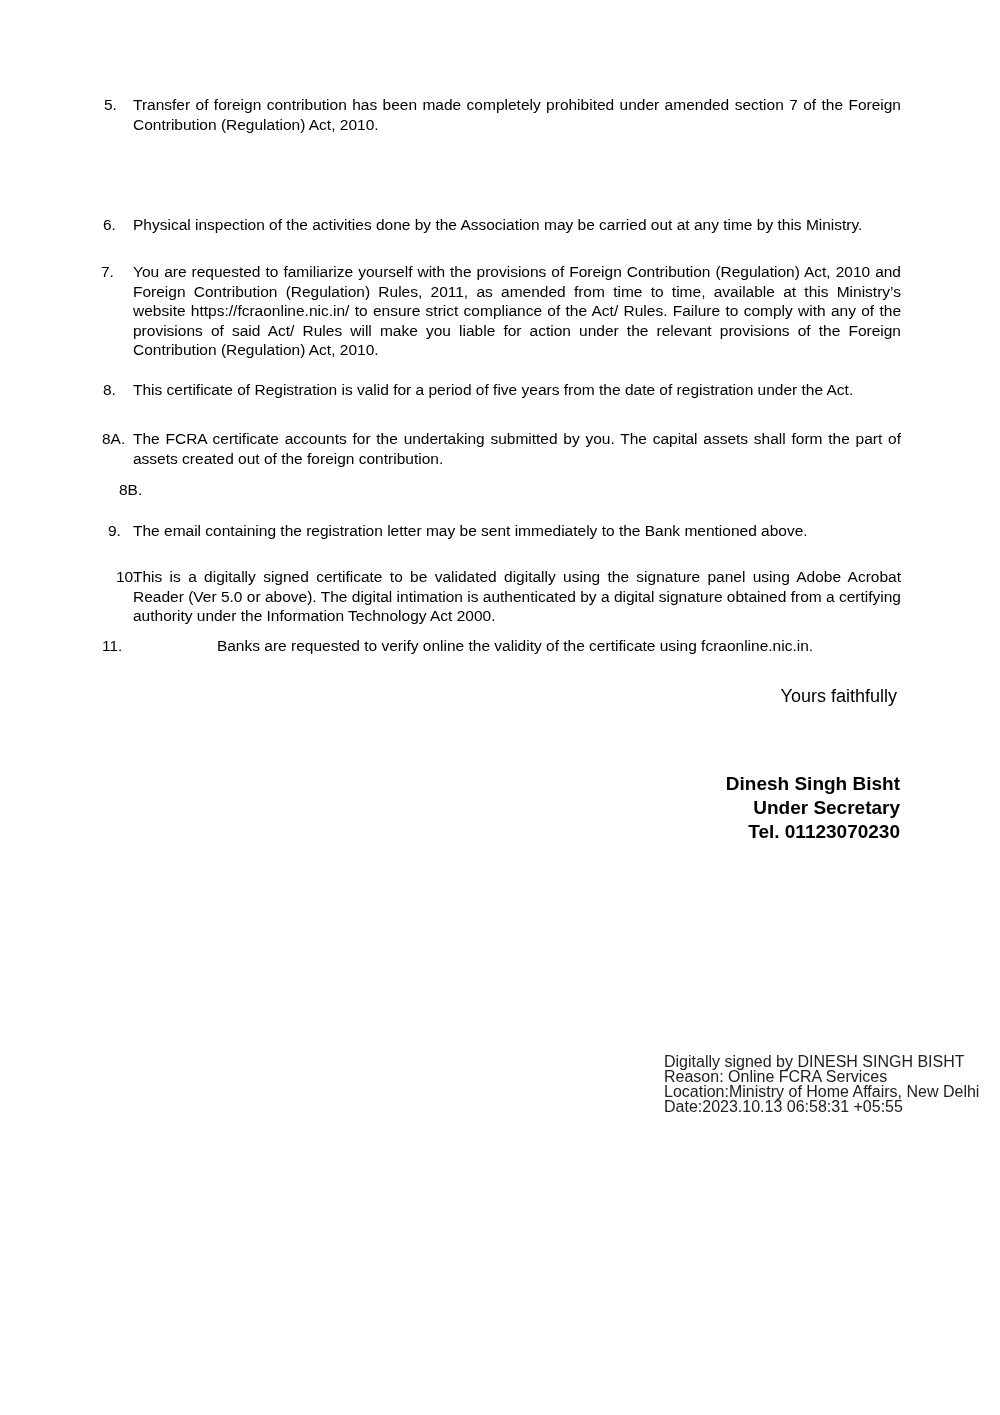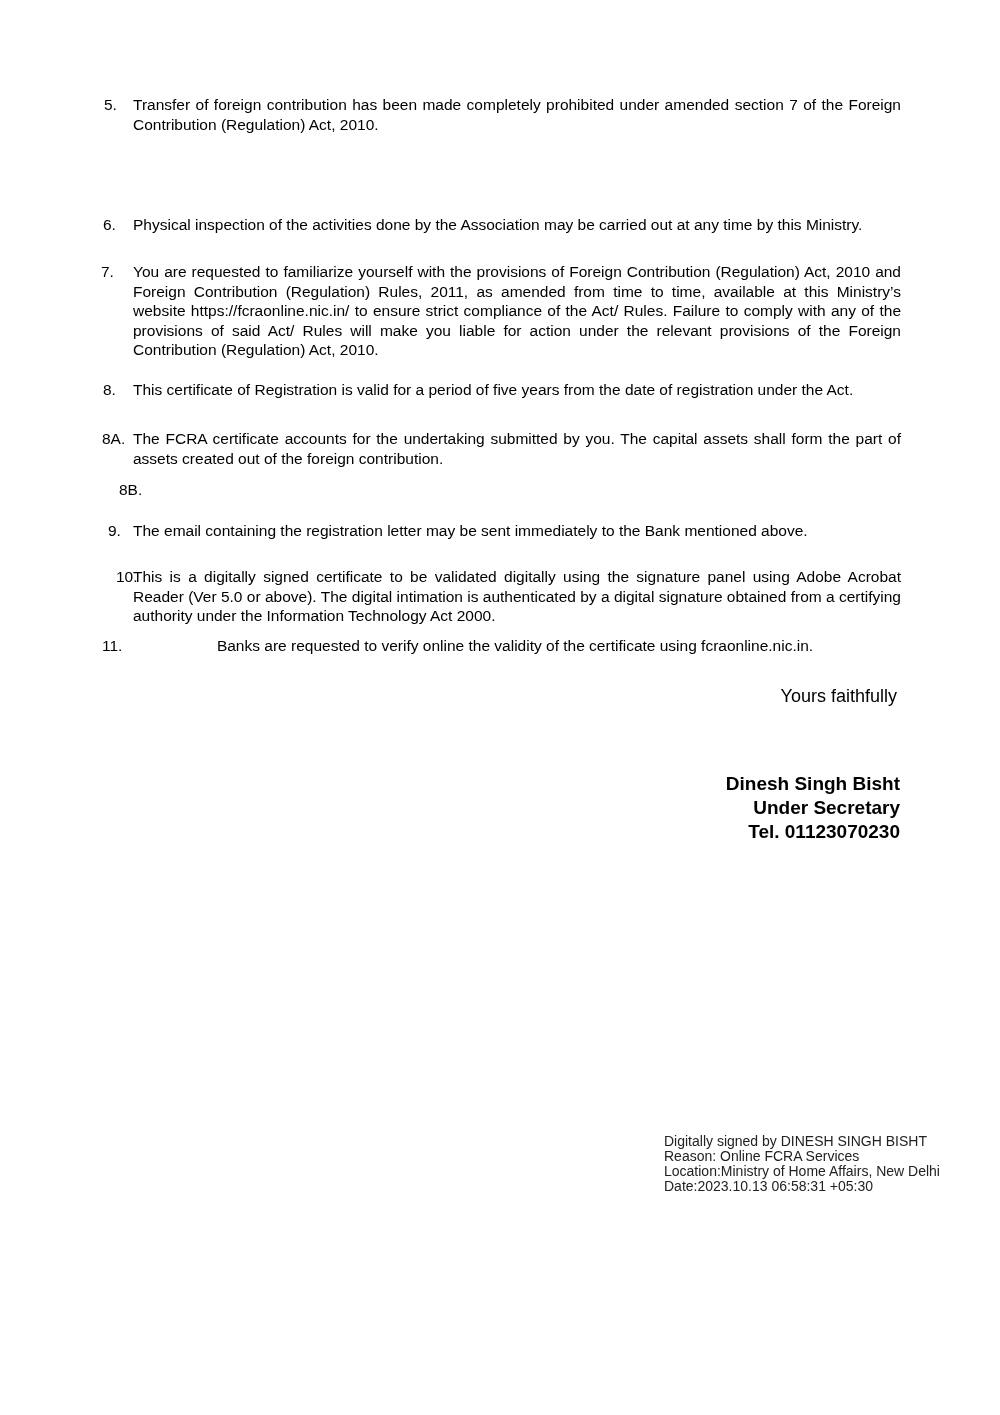--- a/index.html
+++ b/index.html
@@ -5,21 +5,21 @@
   html, body { margin: 0; padding: 0; background: #ffffff; }
   body { width: 1000px; height: 1415px; position: relative; overflow: hidden;
          font-family: "Liberation Sans", sans-serif; color: #000; }
   .item { position: absolute; left: 100px; width: 801px; font-size: 15.5px; line-height: 19.6px; }
   .item .num { position: absolute; left: 16px; top: 0; }
   .item .txt { margin-left: 33px; text-align: justify; }
   .item.nojust .txt { text-align: left; }
   .closing { position: absolute; right: 103px; top: 686px; font-size: 18px; }
   .sig { position: absolute; right: 100px; top: 772px; text-align: right;
          font-weight: bold; font-size: 19px; line-height: 24px; }
-  .dsig { position: absolute; left: 664px; top: 1134px; font-size: 14px; line-height: 15px; color: #222; }
+  .dsig { position: absolute; left: 664px; top: 1054px; font-size: 16px; line-height: 15px; color: #222; }
 </style>
 </head>
 <body>
 
 <div class="item" style="top:95px;">
   <span class="num" style="left:4px;">5.</span>
   <div class="txt">Transfer of foreign contribution has been made completely prohibited under amended section 7 of the Foreign Contribution (Regulation) Act, 2010.</div>
 </div>
 
 <div class="item nojust" style="top:215px;">
@@ -67,14 +67,14 @@
 <div class="sig">
   <div>Dinesh Singh Bisht</div>
   <div>Under Secretary</div>
   <div>Tel. 01123070230</div>
 </div>
 
 <div class="dsig">
   <div>Digitally signed by DINESH SINGH BISHT</div>
   <div>Reason: Online FCRA Services</div>
   <div>Location:Ministry of Home Affairs, New Delhi</div>
-  <div>Date:2023.10.13 06:58:31 +05:30</div>
+  <div>Date:2023.10.13 06:58:31 +05:55</div>
 </div>
 
 </body></html>

